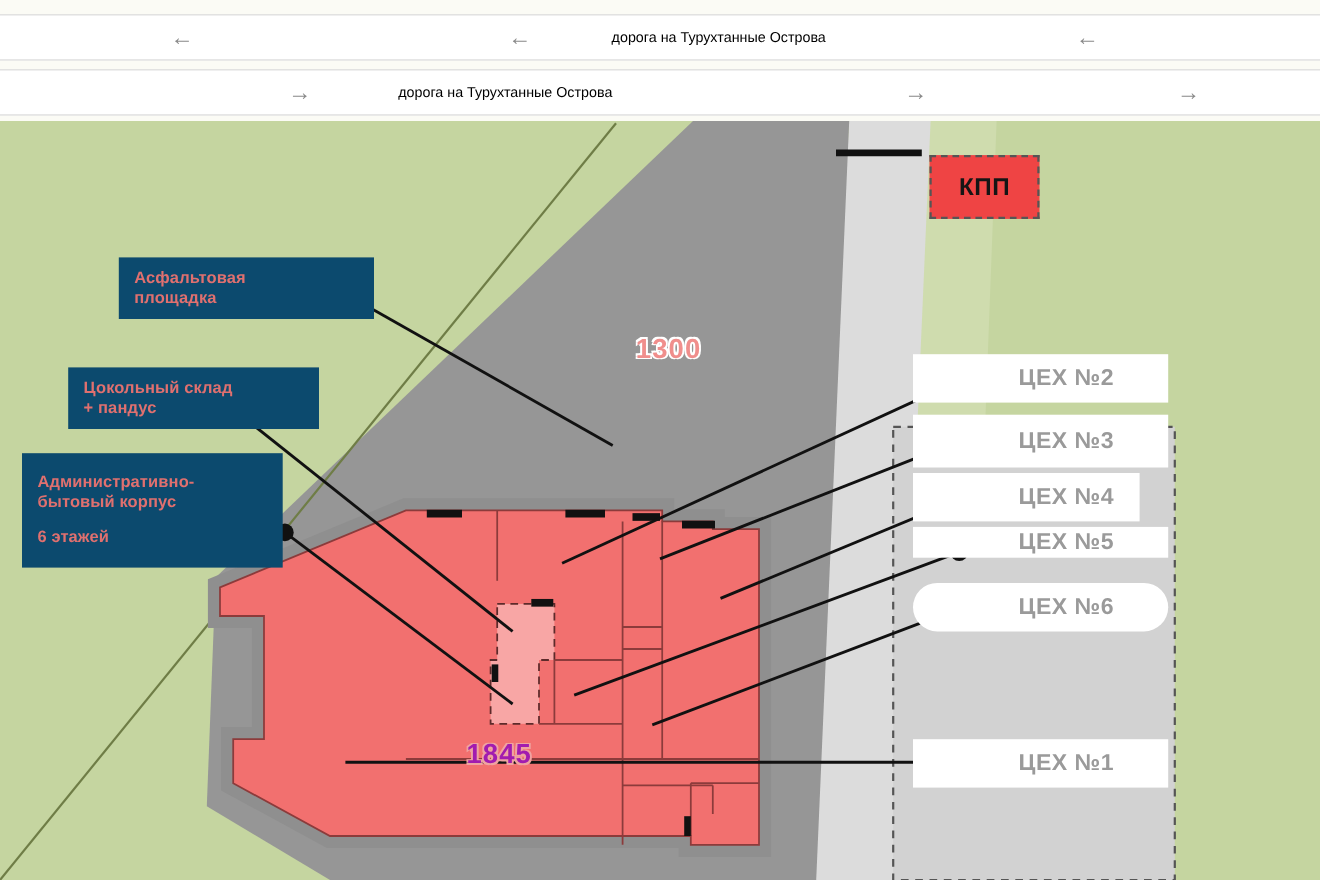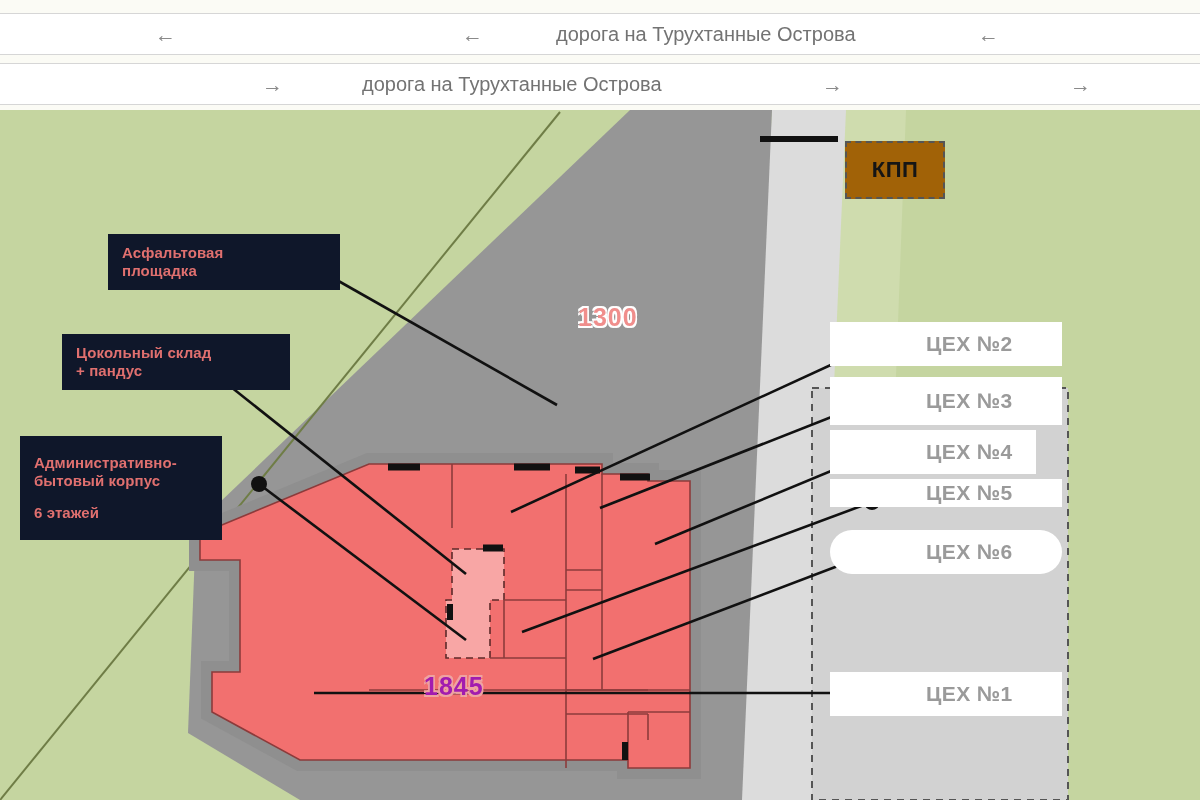--- a/index.html
+++ b/index.html
@@ -14,31 +14,31 @@
   #plan-svg{position:absolute;left:0;top:0;}
 
   
   .road-strip{position:absolute;left:0;width:1200px;}
   #road-band-top{top:13px;height:40px;background:#ffffff;
       border-top:1px solid #d6d6d6;border-bottom:1px solid #d6d6d6;}
   #road-band-bottom{top:63px;height:40px;background:#ffffff;
       border-top:1px solid #d6d6d6;border-bottom:1px solid #d6d6d6;}
   .road-label{
     position:absolute;white-space:nowrap;
-    font-size:20px;color:#737373;font-weight:400;
+    font-size:13px;color:#000000;font-weight:400;
     top:50%;transform:translateY(-50%);
   }
   .road-arrow{
     position:absolute;top:50%;transform:translateY(-50%);
     font-size:21px;color:#8a8a8a;line-height:1;
   }
 
   
   .callout{
-    position:absolute;background:#0f172a;
+    position:absolute;background:#0c4a6e;
     display:flex;flex-direction:column;justify-content:center;
     box-sizing:border-box;
   }
   .callout.left-note{padding:10px 14px;}
   .callout .note-line{
     color:#e0706f;font-weight:bold;font-size:15px;line-height:1.22;
     letter-spacing:.1px;
   }
   .callout .note-line.spaced{margin-top:13px;}
 
@@ -47,21 +47,21 @@
     display:flex;align-items:center;
   }
   .ceh-box .ceh-label{
     color:#9a9a9a;font-weight:bold;font-size:21px;letter-spacing:.4px;
     margin-left:96px;
   }
 
   
   #kpp-box{
     position:absolute;left:845px;top:141px;width:100px;height:58px;
-    background:#a16207;border:2px dashed #555;
+    background:#ef4444;border:2px dashed #555;
     display:flex;align-items:center;justify-content:center;
     box-sizing:border-box;
   }
   #kpp-box .kpp-label{color:#151515;font-weight:bold;font-size:22px;letter-spacing:.5px;}
 
   
   .area-num{
     position:absolute;font-weight:bold;font-size:25px;letter-spacing:1px;
     white-space:nowrap;
   }
@@ -182,21 +182,21 @@
 
   <div id="callouts-layer">
       <div class="callout left-note" style="left: 108px; top: 234px; width: 232px; height: 56px;">
         <div class="note-line">Асфальтовая</div>
         <div class="note-line">площадка</div>
       </div>
       <div class="callout left-note" style="left: 62px; top: 334px; width: 228px; height: 56px;">
         <div class="note-line">Цокольный склад</div>
         <div class="note-line">+ пандус</div>
       </div>
-      <div class="callout left-note" style="left: 20px; top: 436px; width: 202px; height: 104px;">
+      <div class="callout left-note" style="left: 20px; top: 412px; width: 237px; height: 104px;">
         <div class="note-line">Административно-</div>
         <div class="note-line">бытовый корпус</div>
         <div class="note-line spaced">6 этажей</div>
       </div>
       <div class="ceh-box" style="left: 830px; top: 322px; width: 232px; height: 44px;">
         <span class="ceh-label">ЦЕХ №2</span>
       </div>
       <div class="ceh-box" style="left: 830px; top: 377px; width: 232px; height: 48px;">
         <span class="ceh-label">ЦЕХ №3</span>
       </div>

